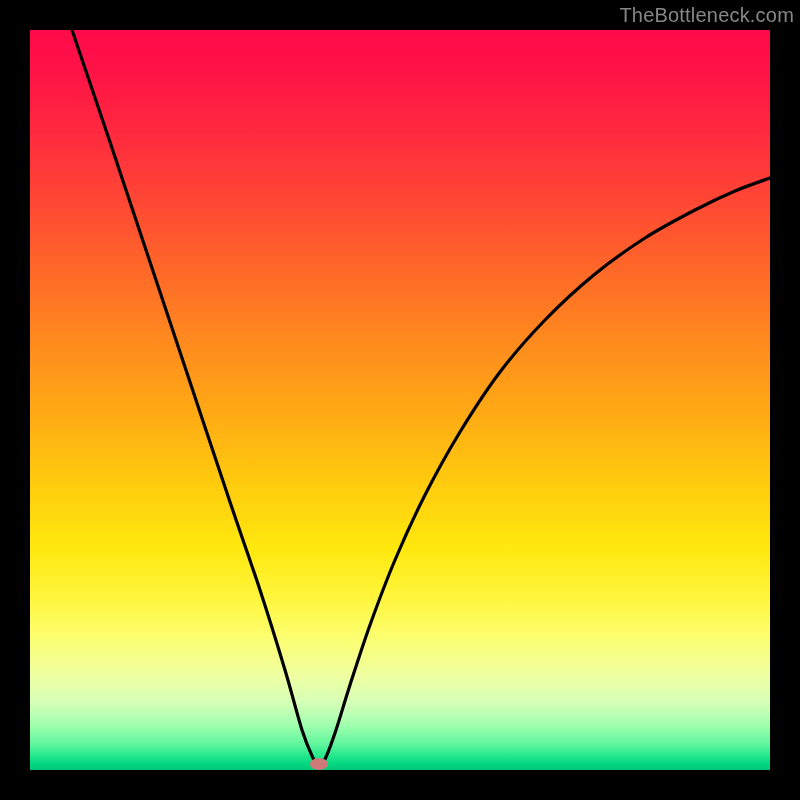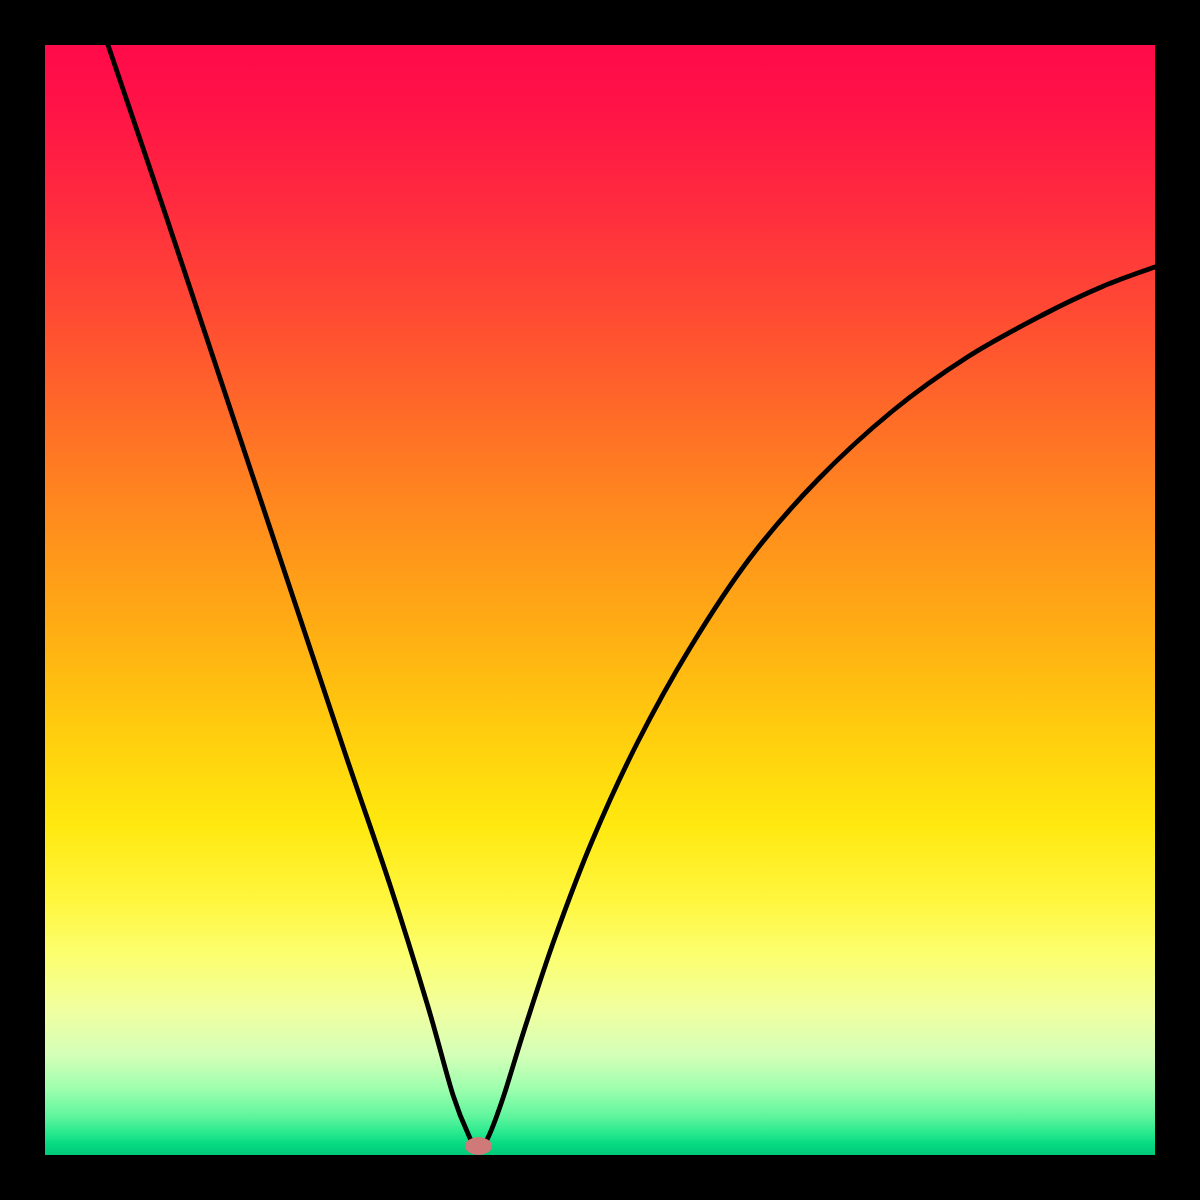--- a/index.html
+++ b/index.html
@@ -71,20 +71,21 @@
     font-weight: 500;
     letter-spacing: 0.2px;
     user-select: none;
   }
 </style>
 </head>
 <body>
 
 <div class="frame">
 
+  <div class="watermark">TheBottleneck.com</div>
 
   <div class="plot-area">
 
     <svg class="curve" viewBox="0 0 740 740" preserveAspectRatio="none">
       <path id="curve-path" fill="none" stroke="#000" stroke-width="3.2" stroke-linecap="round" stroke-linejoin="round" d="M 42 0 C 48.33 18.67, 67.00 73.33, 80 112 C 93.00 150.67, 106.67 192.00, 120 232 C 133.33 272.00, 146.67 312.00, 160 352 C 173.33 392.00, 188.33 437.33, 200 472 C 211.67 506.67, 220.83 532.00, 230 560 C 239.17 588.00, 248.00 616.67, 255 640 C 262.00 663.33, 267.33 685.33, 272 700 C 276.67 714.67, 280.17 721.83, 283 728 C 285.83 734.17, 286.83 737.17, 289 737 C 291.17 736.83, 293.17 733.17, 296 727 C 298.83 720.83, 302.00 712.00, 306 700 C 310.00 688.00, 314.33 672.50, 320 655 C 325.67 637.50, 332.50 615.83, 340 595 C 347.50 574.17, 355.83 551.67, 365 530 C 374.17 508.33, 384.17 486.33, 395 465 C 405.83 443.67, 417.50 422.50, 430 402 C 442.50 381.50, 455.83 360.67, 470 342 C 484.17 323.33, 499.17 306.33, 515 290 C 530.83 273.67, 548.33 257.67, 565 244 C 581.67 230.33, 598.33 218.67, 615 208 C 631.67 197.33, 650.00 187.83, 665 180 C 680.00 172.17, 692.50 166.33, 705 161 C 717.50 155.67, 734.17 150.17, 740 148"></path>
     </svg>
 
     <div class="marker" id="min-marker" style="left: 289px; top: 734px; background: rgb(207, 122, 120);"></div>
   </div>
 

